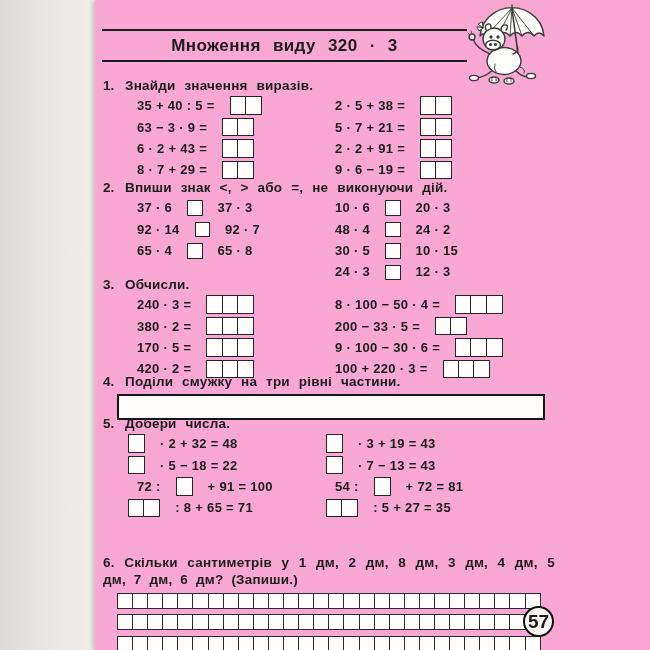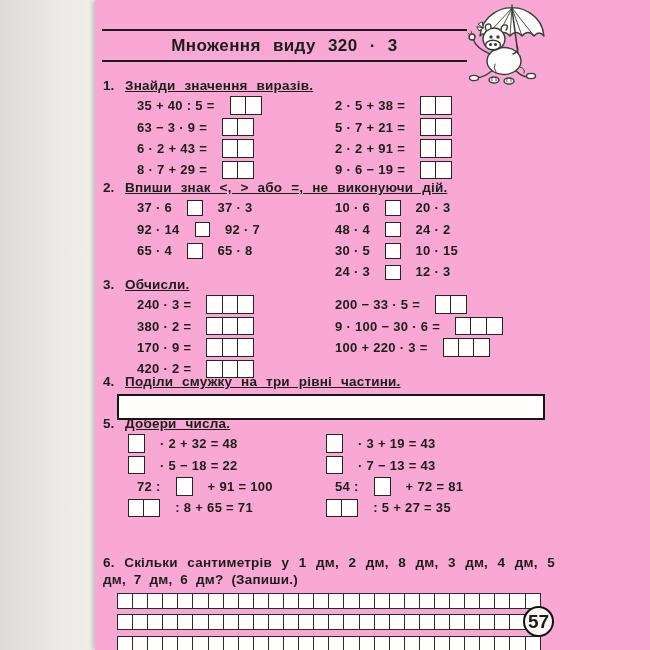--- a/index.html
+++ b/index.html
@@ -17,21 +17,21 @@
   .title-block{
     position:absolute;top:29px;left:7px;width:365px;
     border-top:2.2px solid #1b1b1b;border-bottom:2.2px solid #1b1b1b;
     text-align:center;padding:5px 0 4px 0;
     font-size:17px;font-weight:700;word-spacing:7px;letter-spacing:0.4px;
   }
   .mascot{position:absolute;left:368px;top:2px;}
   .ex{position:absolute;left:8px;right:4px;}
   .ex-head{display:flex;font-weight:700;font-size:13.5px;height:19px;align-items:center;word-spacing:5px;}
   .ex-num{width:22px;flex:none;}
-  .ex-prompt{letter-spacing:0.2px;text-decoration:underline;}
+  .ex-prompt{letter-spacing:0.2px;}
   .cols{position:relative;margin-left:22px;}
   .col{position:absolute;top:0;display:flex;flex-direction:column;}
   .col-left{left:0;}
   .col-right{left:198px;}
   .eq-row{height:21.4px;display:flex;align-items:center;font-weight:700;font-size:13px;letter-spacing:0.3px;white-space:pre;}
   .eq-text{margin:0 12px;}
   .box-run{display:flex;margin:0 3px;}
   .box{box-sizing:border-box;width:17px;height:18.5px;border:1.7px solid #242424;background:#fffefd;}
   .box + .box{margin-left:-1.7px;}
   .sq .box{width:15.5px;height:15.5px;margin-top:1px;}
@@ -142,24 +142,25 @@
       </div>
       <div class="ex" style="top: 275px;">
         <div class="ex-head">
           <span class="ex-num">3.</span>
           <span class="ex-prompt">Обчисли.</span>
         </div>
         <div class="cols">
           <div class="col col-left">
             <div class="eq-row"><span class="eq-text">240 · 3 =</span><span class="box-run"><span class="box"></span><span class="box"></span><span class="box"></span></span></div>
             <div class="eq-row"><span class="eq-text">380 · 2 =</span><span class="box-run"><span class="box"></span><span class="box"></span><span class="box"></span></span></div>
-            <div class="eq-row"><span class="eq-text">170 · 9 =</span><span class="box-run"><span class="box"></span><span class="box"></span><span class="box"></span></span></div>
+            <div class="eq-row"><span class="eq-text">170 · 5 =</span><span class="box-run"><span class="box"></span><span class="box"></span><span class="box"></span></span></div>
             <div class="eq-row"><span class="eq-text">420 · 2 =</span><span class="box-run"><span class="box"></span><span class="box"></span><span class="box"></span></span></div>
           </div>
           <div class="col col-right">
+            <div class="eq-row"><span class="eq-text">8 · 100 − 50 · 4 =</span><span class="box-run"><span class="box"></span><span class="box"></span><span class="box"></span></span></div>
             <div class="eq-row"><span class="eq-text">200 − 33 · 5 =</span><span class="box-run"><span class="box"></span><span class="box"></span></span></div>
             <div class="eq-row"><span class="eq-text">9 · 100 − 30 · 6 =</span><span class="box-run"><span class="box"></span><span class="box"></span><span class="box"></span></span></div>
             <div class="eq-row"><span class="eq-text">100 + 220 · 3 =</span><span class="box-run"><span class="box"></span><span class="box"></span><span class="box"></span></span></div>
           </div>
         </div>
       </div>
       <div class="ex" style="top: 372px;">
         <div class="ex-head">
           <span class="ex-num">4.</span>
           <span class="ex-prompt">Поділи смужку на три рівні частини.</span>

